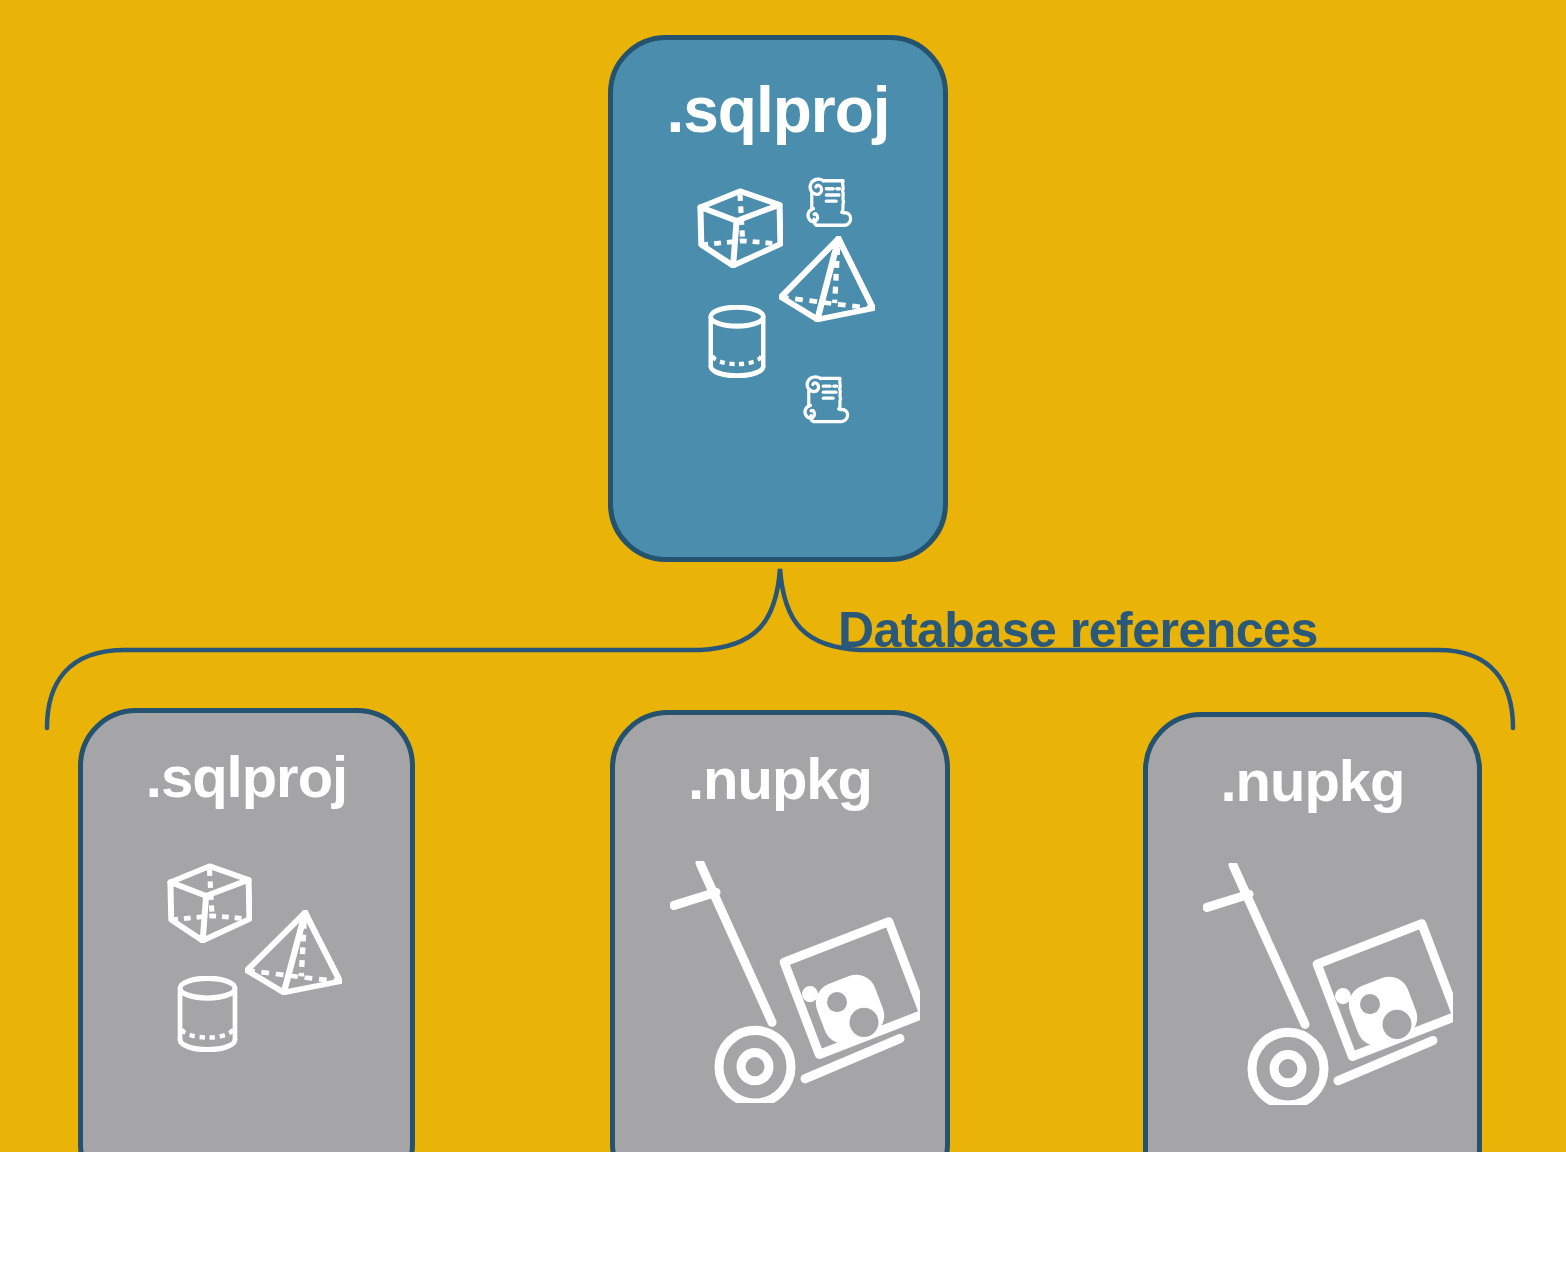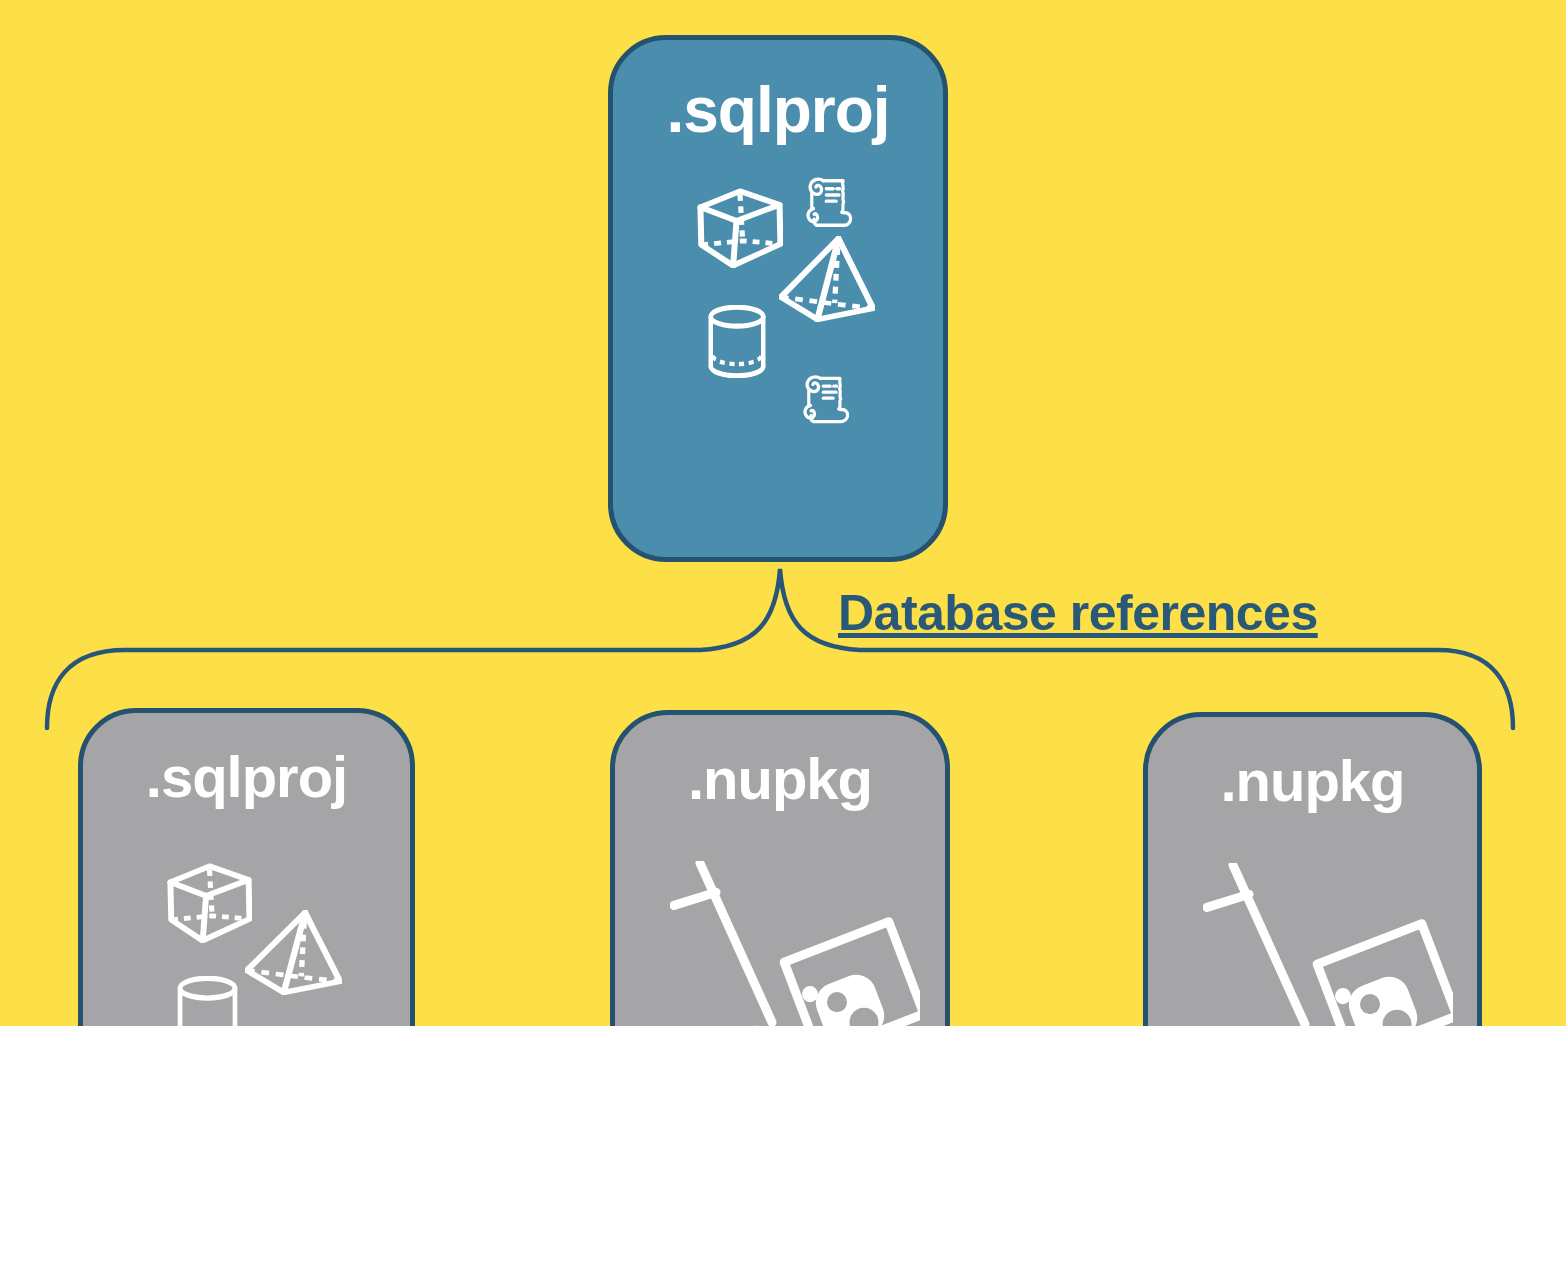--- a/index.html
+++ b/index.html
@@ -1,22 +1,22 @@
 <!DOCTYPE html>
 <html style="--teal: #4A8DAC; --gray: #A5A5A7; --navy: #24526F; --line: #27567A; --label: #2A5878;"><head>
 <meta charset="utf-8">
 <style>
   * { margin:0; padding:0; box-sizing:border-box; }
   html,body { background:#ffffff; }
   body { font-family:"Liberation Sans", sans-serif; }
 
   .canvas {
     position:relative;
-    width:1566px; height:1026px;
-    background:#fde047;
+    width:1566px; height:1152px;
+    background:#eab308;
     overflow:hidden;
   }
 
   .card {
     position:absolute;
     border:5px solid var(--navy);
     border-radius:58px;
   }
   .card.teal { background:var(--teal); }
   .card.gray { background:var(--gray); }
@@ -40,27 +40,26 @@
   }
   .brace path {
     fill:none;
     stroke:var(--line);
     stroke-width:4.5;
     stroke-linecap:round;
   }
 
   .ref-label {
     position:absolute;
-    left:838px; top:584px;
+    left:838px; top:601px;
     font-size:50px;
     font-weight:700;
     letter-spacing:-0.5px;
     color:var(--label);
     white-space:nowrap;
-    text-decoration:underline;
   }
 
   
   .art { fill:none; stroke:#ffffff; stroke-linecap:round; stroke-linejoin:round; }
   .dash { stroke-dasharray:8 7; stroke-linecap:butt; }
   .fillw { fill:#ffffff; stroke:none; }
   .cut { fill:var(--gray); stroke:none; }
 </style>
 </head>
 <body>

